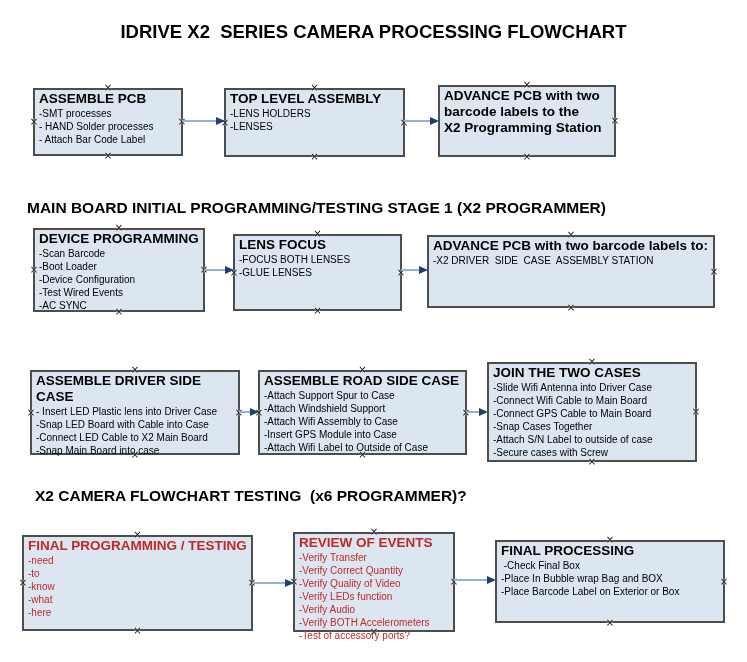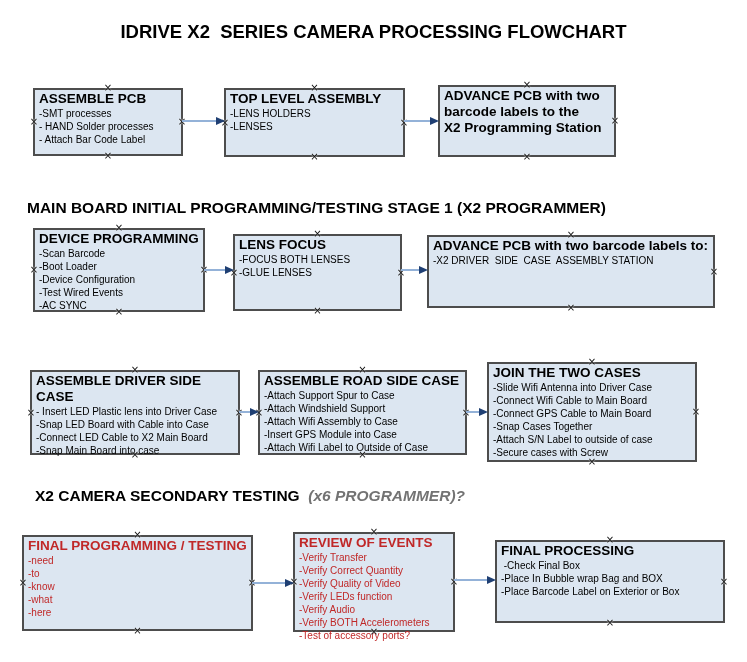--- a/index.html
+++ b/index.html
@@ -1,21 +1,21 @@
 <!DOCTYPE html>
 <html><head>
 <meta charset="utf-8">
 <style>
   html,body{margin:0;padding:0;background:#ffffff;}
   .canvas{position:relative;width:747px;height:662px;background:#ffffff;overflow:hidden;
           font-family:"Liberation Sans",sans-serif;color:#000;}
   .main-title{position:absolute;left:0;right:0;top:21px;text-align:center;
               font-size:18.5px;font-weight:bold;white-space:pre;}
   .sec-head{position:absolute;font-size:15.5px;font-weight:bold;white-space:pre;}
-  .hl-red{color:#737373;font-style:italic;}
+  .hl-red{color:#000000;}
   .box{position:absolute;box-sizing:border-box;background:#dce6f1;border:2px solid #4d4d4d;
        padding:1px 3px 0 4px;}
   .box-title{font-size:13.5px;font-weight:bold;line-height:16px;white-space:pre-line;}
   .box-item{font-size:10px;line-height:13px;white-space:pre;}
   .box.red .box-title,.box.red .box-item{color:#c02828;}
   .handle{position:absolute;font:10px "DejaVu Sans",sans-serif;color:#111;line-height:10px;
           width:10px;height:10px;text-align:center;text-shadow:0 0 2px #fff;}
   .h-t{top:-7px;left:50%;margin-left:-5px;}
   .h-b{bottom:-7px;left:50%;margin-left:-5px;}
   .h-l{left:-6px;top:50%;margin-top:-5px;}
@@ -156,21 +156,21 @@
 
   <div class="arrow" style="left:239px;top:408px;width:20px">
       <i class="al"></i>
       <i class="ah"></i>
     </div>
   <div class="arrow" style="left:466px;top:408px;width:22px">
       <i class="al"></i>
       <i class="ah"></i>
     </div>
 
-  <div class="sec-head" style="left:35px;top:487px"><span>X2 CAMERA SECONDARY TESTING </span><span class="hl-red"> (x6 PROGRAMMER)?</span></div>
+  <div class="sec-head" style="left:35px;top:487px"><span>X2 CAMERA FLOWCHART TESTING </span><span class="hl-red"> (x6 PROGRAMMER)?</span></div>
 
   <div class="box red" style="left:22px;top:535px;width:231px;height:96px">
     <span class="handle h-t">×</span>
     <span class="handle h-b">×</span>
     <span class="handle h-l">×</span>
     <span class="handle h-r">×</span>
     <div class="box-title">FINAL PROGRAMMING / TESTING</div>
     <div class="box-item">-need</div>
     <div class="box-item">-to</div>
     <div class="box-item">-know</div>

